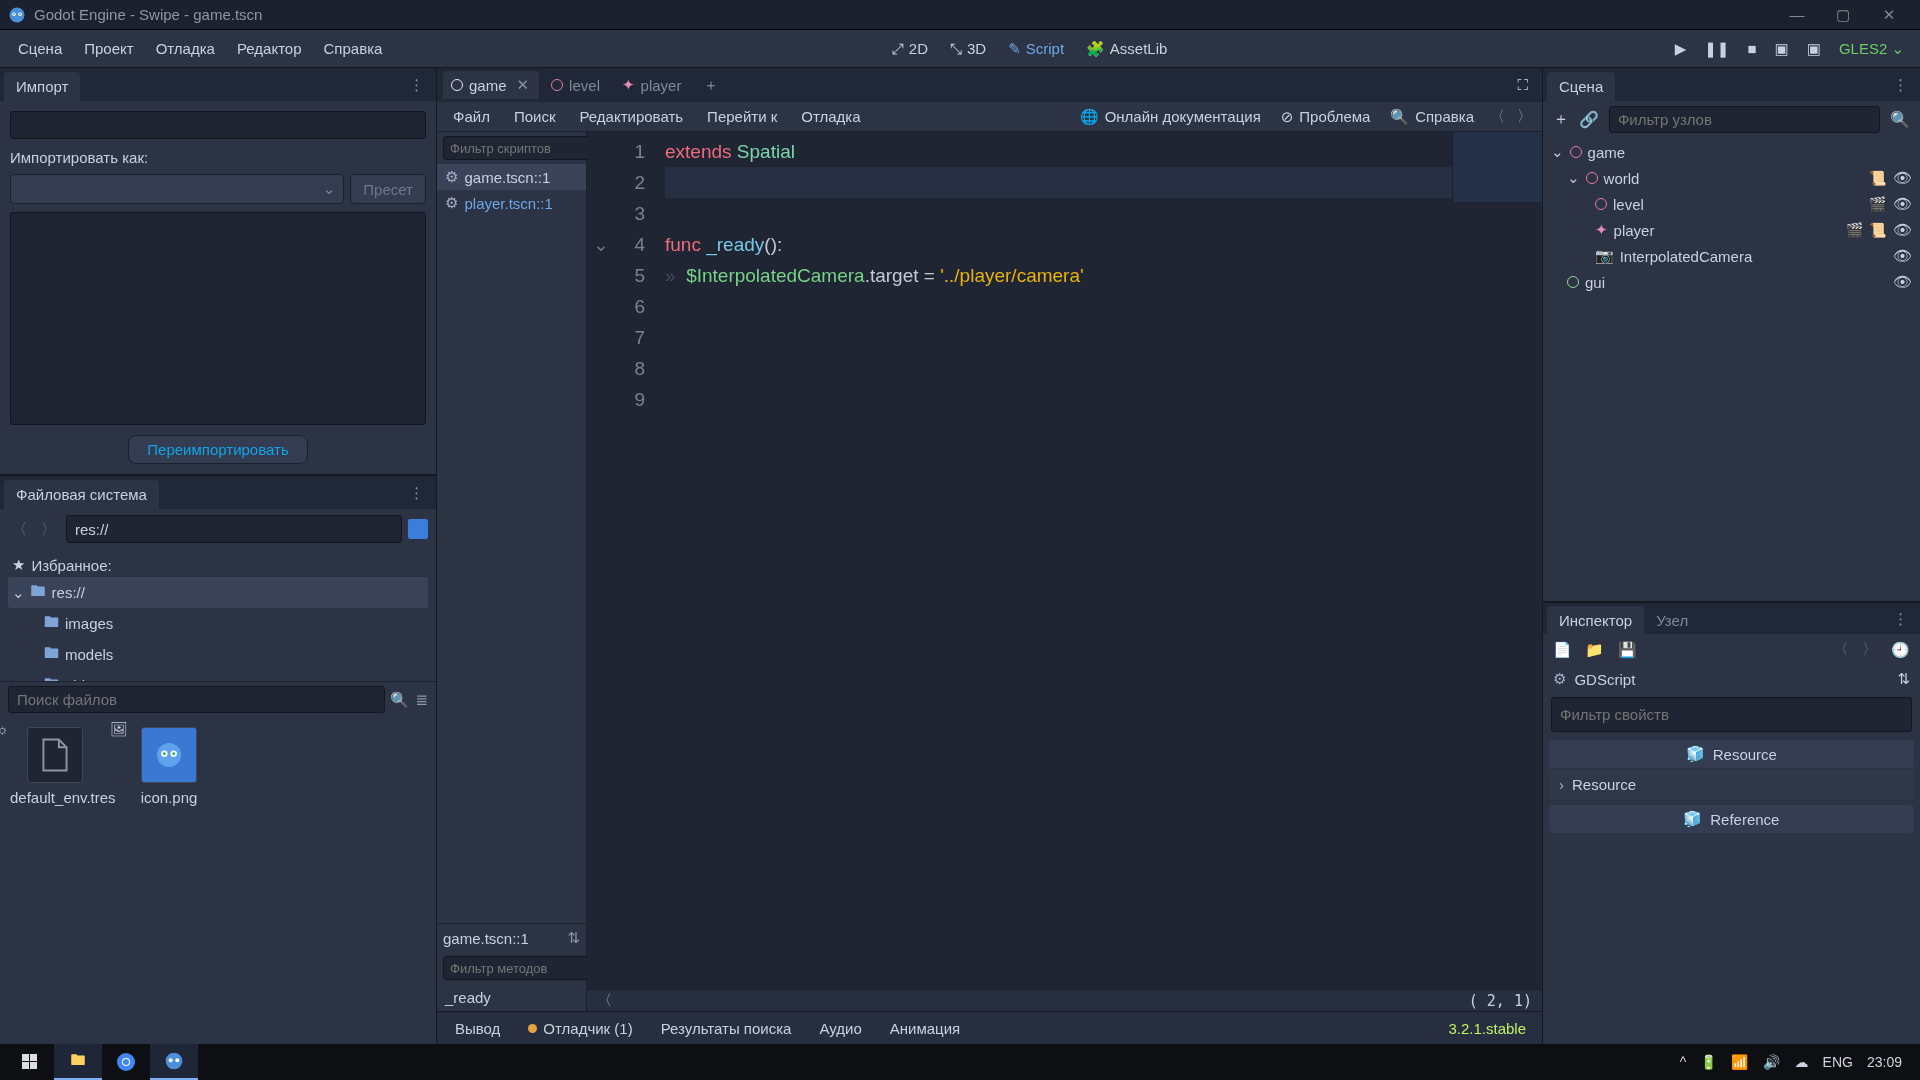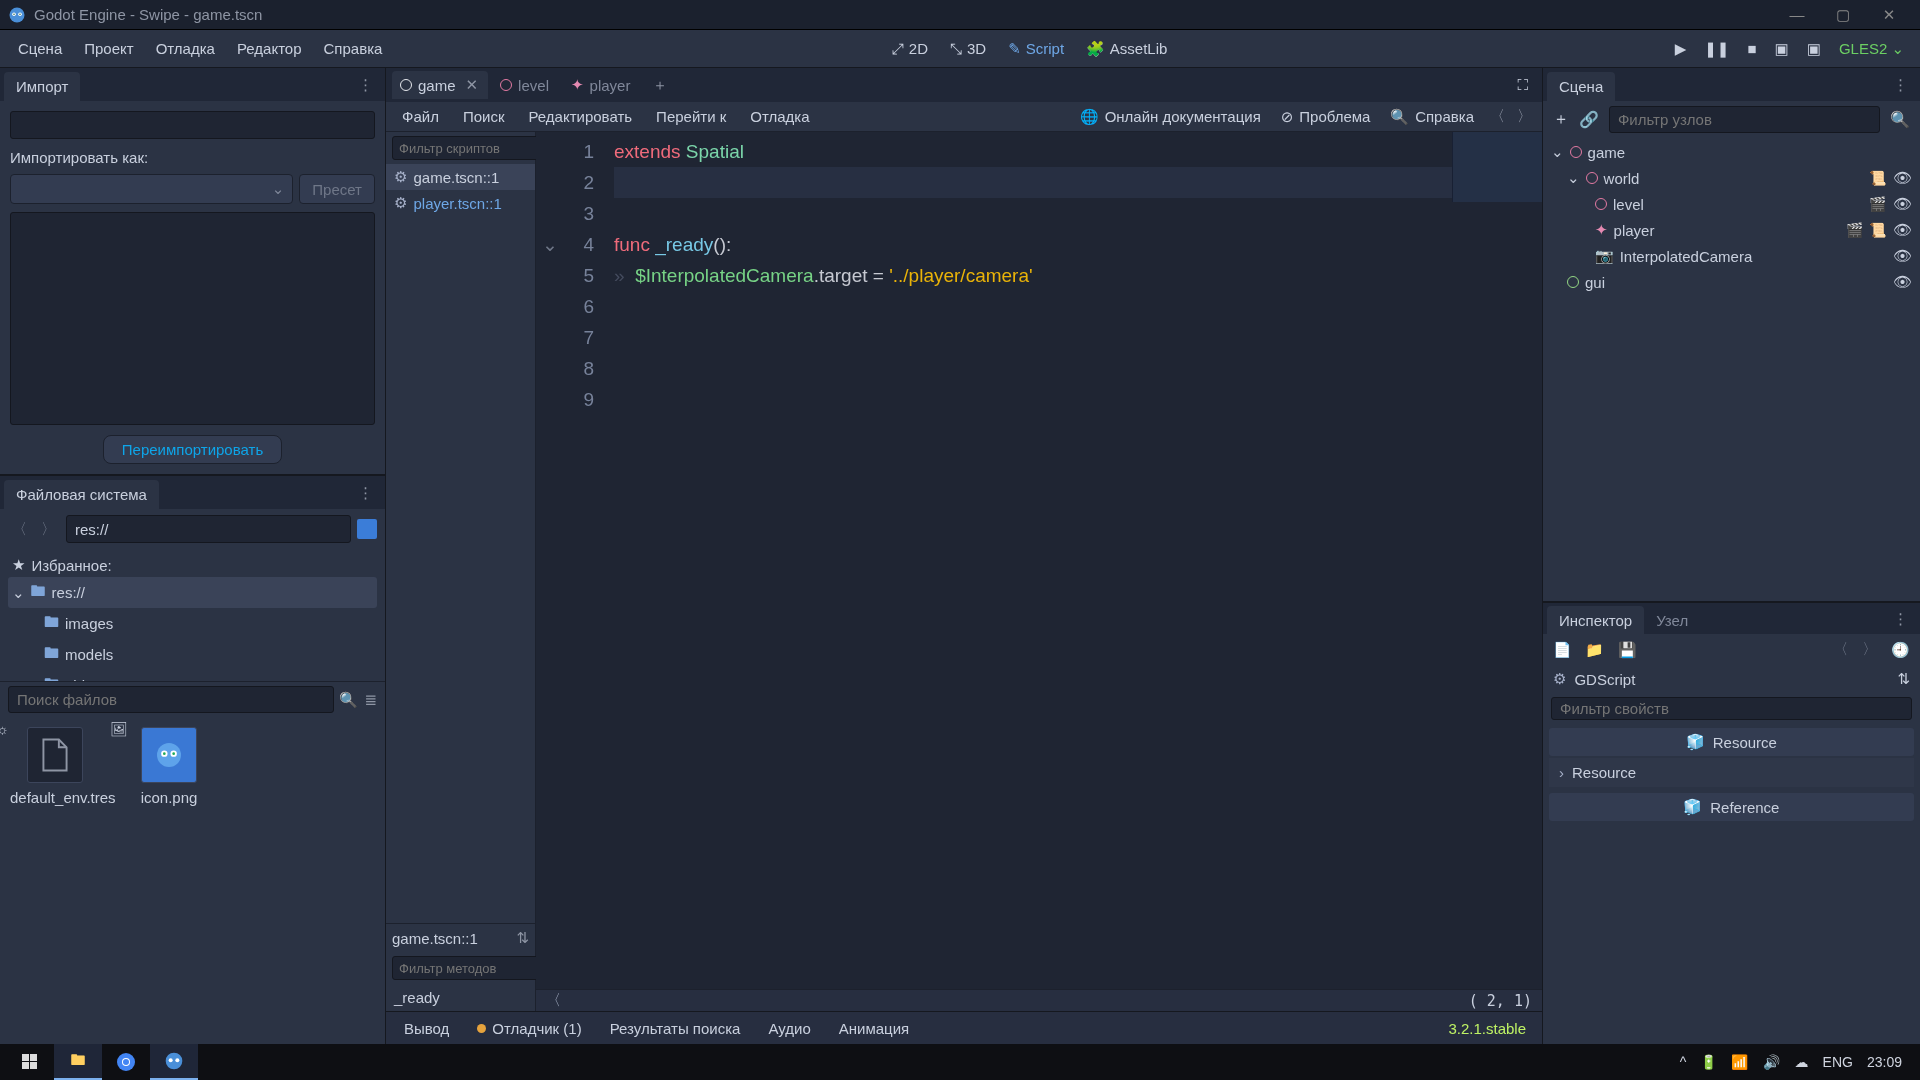--- a/index.html
+++ b/index.html
@@ -10,21 +10,21 @@
   .titlebar .title { flex:1; font-size:15px; }
   .titlebar .win-btn { width:46px; height:30px; display:flex; align-items:center; justify-content:center; color:#888; }
   .menubar { height:38px; background:#2b3344; display:flex; align-items:center; padding:0 8px; border-bottom:1px solid #15181f; justify-content:space-between; }
   .menubar .left, .menubar .center, .menubar .right { display:flex; align-items:center; gap:2px; }
   .menubar .m-item { padding:6px 10px; color:#c9d0de; border-radius:3px; }
   .menubar .mode { display:flex; align-items:center; gap:5px; padding:4px 10px; color:#c9d0de; border-radius:3px; }
   .menubar .mode.active { color:#6ea7e6; }
   .menubar .right .icon-btn { padding:6px 8px; color:#c9d0de; }
   .menubar .right .gles2 { padding:4px 8px; color:#6ccf63; }
   .body { display:flex; height:calc(1080px - 30px - 38px - 36px); }
-  .col-left { width:386px; display:flex; flex-direction:column; border-right:1px solid #15181f; }
+  .col-left { width:437px; display:flex; flex-direction:column; border-right:1px solid #15181f; }
   .col-center { flex:1; display:flex; flex-direction:column; }
   .col-right { width:378px; display:flex; flex-direction:column; border-left:1px solid #15181f; }
   .panel-tab-row { height:33px; background:#202737; display:flex; align-items:center; padding:0 4px; }
   .panel-tab { padding:6px 12px; background:#2b3344; color:#c9d0de; border-top-left-radius:4px; border-top-right-radius:4px; margin-top:4px; }
   .panel-tab.dim { background:transparent; color:#80889a; }
   .panel-tab-row .spacer { flex:1; }
   .panel-tab-row .dots { padding:0 8px; color:#8e95a4; }
   .panel-body { background:#2b3344; padding:10px; display:flex; flex-direction:column; }
   .panel-body.import { height:375px; border-bottom:2px solid #15181f; }
   .import-search { height:28px; background:#1f2533; border:1px solid #14171f; border-radius:3px; margin-bottom:10px; }
@@ -104,21 +104,21 @@
   .scene-tools .filter { flex:1; height:27px; background:#1f2533; border:1px solid #14171f; border-radius:3px; padding:0 8px; color:#7b8398; font-size:15px; }
   .tool-ic { color:#c9d0de; font-size:16px; }
   .scene-tree { padding:2px 6px; }
   .scene-tree .row { display:flex; align-items:center; gap:6px; padding:4px 2px; font-size:15px; color:#c9d0de; }
   .scene-tree .row .spacer { flex:1; }
   .scene-tree .ic { font-size:14px; color:#a6b0c9; }
   .eye { font-size:15px; color:#c9d0de; }
   .inspector-body { flex:1; background:#2b3344; display:flex; flex-direction:column; }
   .ins-tools { display:flex; align-items:center; gap:14px; padding:6px 10px; }
   .ins-res-row { display:flex; align-items:center; gap:8px; padding:5px 10px; font-size:15px; }
-  .ins-filter { margin:4px 8px; height:23px; background:#1f2533; border:1px solid #14171f; border-radius:3px; padding:0 8px; color:#7b8398; font-size:15px; }
+  .ins-filter { margin:4px 8px; height:35px; background:#1f2533; border:1px solid #14171f; border-radius:3px; padding:0 8px; color:#7b8398; font-size:15px; }
   .ins-section { margin:4px 6px 0 6px; background:#333c51; text-align:center; padding:5px 0; border-radius:3px; font-size:15px; display:flex; align-items:center; justify-content:center; gap:8px; }
   .ins-row { margin:2px 6px; background:#2f3749; padding:6px 10px; display:flex; align-items:center; font-size:15px; }
   .node-green { width:12px;height:12px;border:1.5px solid #93d684;border-radius:50%;display:inline-block; }
   .taskbar { position:absolute; bottom:0; left:0; right:0; height:36px; background:#0e0f13; display:flex; align-items:center; padding:0 6px; }
   .taskbar .tb-item { width:48px; height:36px; display:flex; align-items:center; justify-content:center; }
   .taskbar .tb-item.active { border-bottom:2px solid #7bb0ee; background:#1f2638; }
   .taskbar .spacer { flex:1; }
   .taskbar .tray { display:flex; align-items:center; gap:14px; color:#cfd4df; padding-right:12px; font-size:14px; }
   svg { display:block; }
 </style>

